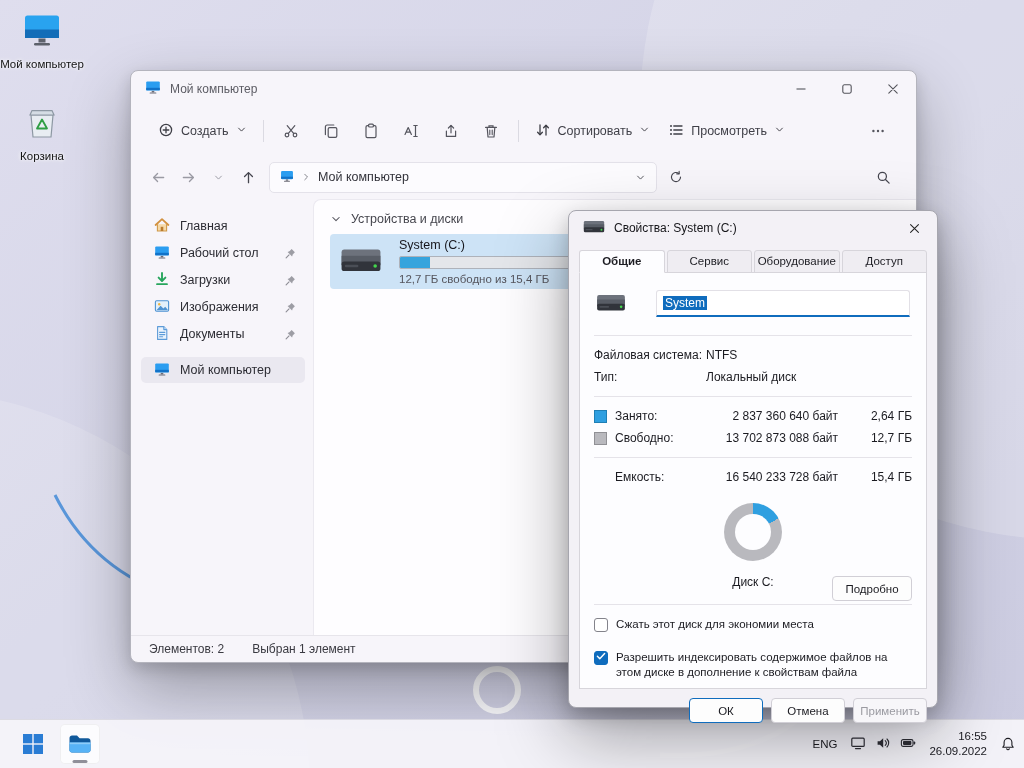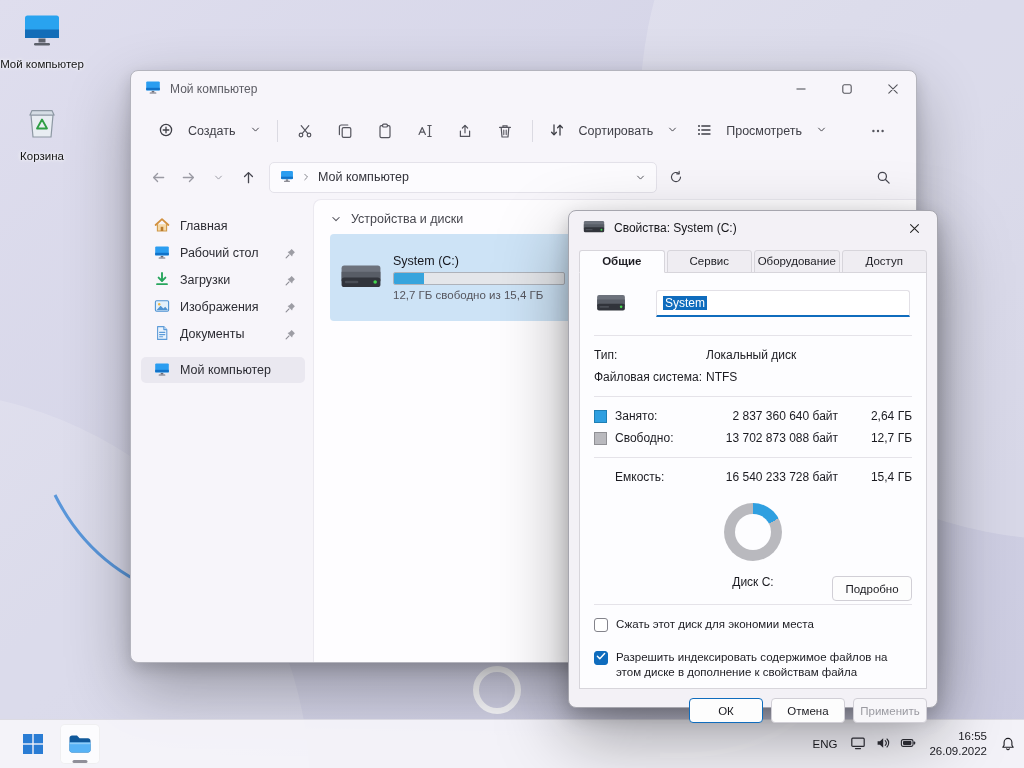--- a/index.html
+++ b/index.html
@@ -16,41 +16,41 @@
 
   
   .window{position:absolute;left:130px;top:70px;width:785px;height:591px;background:#f7f5fa;
        border:1px solid #b4b4bd;border-radius:8px;display:flex;flex-direction:column;
        box-shadow:0 26px 64px rgba(0,0,0,.30),0 6px 16px rgba(0,0,0,.16);}
   .titlebar{height:36px;flex:none;display:flex;align-items:center;gap:9px;padding-left:14px;}
   .titlebar .t{font-size:12px;color:#5c5c64;}
   .wbtns{margin-left:auto;display:flex;height:100%;}
   .wbtn{width:46px;height:100%;display:flex;align-items:center;justify-content:center;color:#55555c;}
   .toolbar{height:48px;flex:none;display:flex;align-items:center;padding:0 18px;color:#4c4c54;}
-  .tbtn{display:flex;align-items:center;gap:14px;font-size:12.5px;color:#3f3f47;padding:6px 9px;border-radius:4px;}
+  .tbtn{display:flex;align-items:center;gap:7px;font-size:12.5px;color:#3f3f47;padding:6px 9px;border-radius:4px;}
   .ticon{width:40px;height:34px;display:flex;align-items:center;justify-content:center;border-radius:4px;color:#55555e;}
   .tsep{width:1px;height:22px;background:#dbdae2;margin:0 7px;flex:none;}
   .addressbar{height:44px;flex:none;display:flex;align-items:center;padding:0 12px;}
   .navbtn{width:30px;height:30px;flex:none;display:flex;align-items:center;justify-content:center;border-radius:4px;}
   .nav-dis{color:#9a9aa3;} .nav-en{color:#45454e;}
   .crumb{height:31px;width:388px;flex:none;background:#fcfbfe;border:1px solid #e4e2ea;border-radius:5px;
        display:flex;align-items:center;gap:7px;padding:0 10px;margin-left:6px;font-size:12.5px;color:#33333b;box-sizing:border-box;}
   .crumb .cchev{margin-left:auto;color:#55555e;display:flex;}
   .body{flex:1;display:flex;min-height:0;}
   .sidebar{width:182px;flex:none;box-sizing:border-box;padding:14px 8px 0 10px;}
   .sitem{height:26px;display:flex;align-items:center;gap:10px;padding:0 8px 0 13px;border-radius:5px;
        font-size:12.5px;color:#2c2c33;margin-bottom:1px;}
   .sitem.sel{background:#eae8f0;}
   .sgap{height:9px;}
   .pin{margin-left:auto;display:flex;opacity:.85;}
   .main{flex:1;background:#fefdff;border-top:1px solid #ebe9f0;border-left:1px solid #ebe9f0;
        border-top-left-radius:8px;display:flex;flex-direction:column;min-width:0;}
   .secheader{display:flex;align-items:center;gap:9px;padding:12px 4px 8px 16px;font-size:12.5px;color:#46464e;}
-  .drivetile{margin-left:16px;width:252px;box-sizing:border-box;padding:20px 10px;background:#cde3f6;
-       border-radius:4px;display:flex;gap:11px;align-items:center;}
+  .drivetile{margin-left:16px;width:252px;box-sizing:border-box;padding:4px 10px;background:#cde3f6;
+       border-radius:4px;display:flex;gap:17px;align-items:center;}
   .dt-name{font-size:12.5px;color:#17171d;margin-bottom:4px;}
   .dt-bar{width:170px;height:11px;background:#e4e6ea;border:1px solid #aeb2ba;border-radius:2px;overflow:hidden;margin-bottom:4px;}
   .dt-fill{height:100%;width:18%;background:#36a4dd;}
   .dt-free{font-size:11.5px;color:#55555d;}
   .statusbar{height:26px;flex:none;border-top:1px solid #e7e5eb;display:flex;align-items:center;gap:28px;
        padding-left:18px;font-size:12px;color:#3a3a41;}
 
   
   .dialog{position:absolute;left:568px;top:210px;width:368px;height:496px;background:#f3f1f6;
        border:1px solid #a6a6ae;border-radius:8px;display:flex;flex-direction:column;z-index:5;
@@ -526,20 +526,24 @@
             <div class="dt-name">System (C:)</div>
             <div class="dt-bar">
               <div class="dt-fill" style="width: 17.5%;"></div>
             </div>
             <div class="dt-free">12,7 ГБ свободно из 15,4 ГБ</div>
           </div>
         </div>
       </div>
     </div>
 
+    <div class="statusbar">
+      <span>Элементов: 2</span>
+      <span>Выбран 1 элемент</span>
+    </div>
   </div>
 
   <div class="dialog">
     <div class="dtitle">
       <span><svg width="22" height="17">
             <use href="#i-drive"></use>
           </svg></span>
       <span>Свойства: System (C:)</span>
       <div class="dclose">
           <svg width="15" height="15">
@@ -562,26 +566,26 @@
         <span><svg width="30" height="23">
               <use href="#i-drive"></use>
             </svg></span>
         <div class="input">
           <span class="selText">System</span>
         </div>
       </div>
       <div class="hr"></div>
 
       <div class="inforow">
+        <span class="il">Файловая система:</span>
+        <span>NTFS</span>
+      </div>
+      <div class="inforow">
         <span class="il">Тип:</span>
         <span>Локальный диск</span>
-      </div>
-      <div class="inforow">
-        <span class="il">Файловая система:</span>
-        <span>NTFS</span>
       </div>
       <div class="hr"></div>
 
       <div class="urow">
         <span class="sw sw-used"></span>
         <span class="ul">Занято:</span>
         <span class="ub">2 837 360 640 байт</span>
         <span class="us">2,64 ГБ</span>
       </div>
       <div class="urow">

